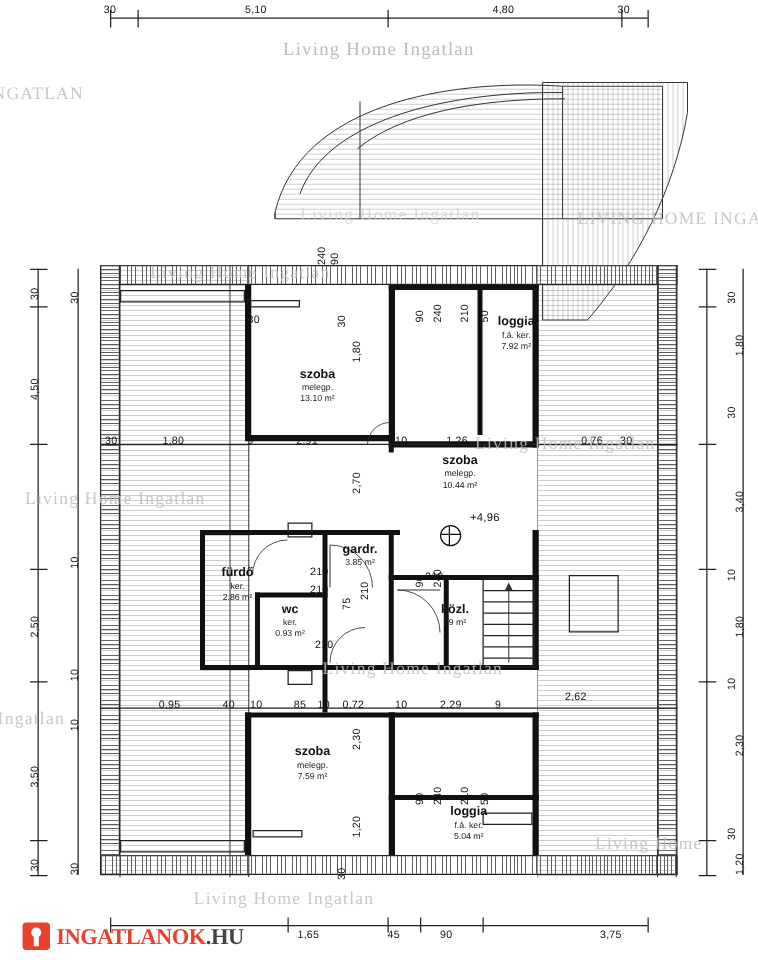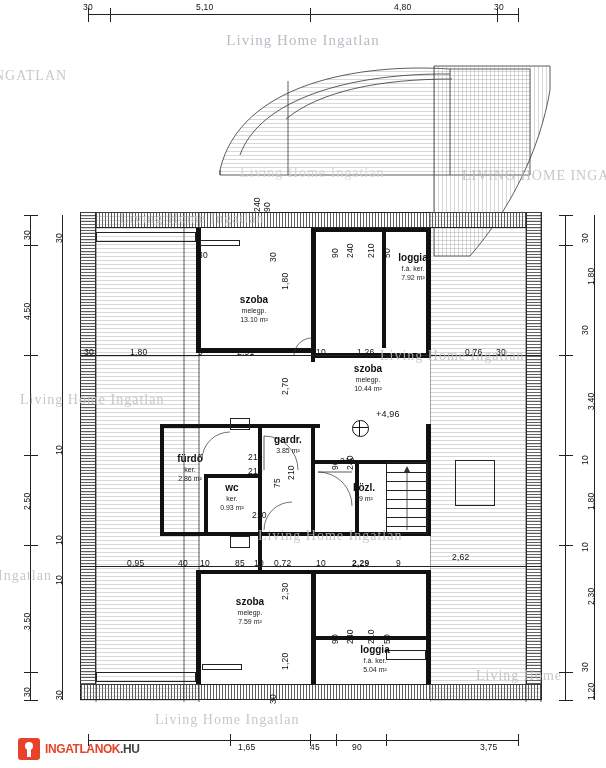--- a/index.html
+++ b/index.html
@@ -74,21 +74,21 @@
   #logo .mark{
     width:22px;height:22px;background:#e8432a;border-radius:3px;position:relative;
   }
   #logo .mark:after{
     content:"";position:absolute;left:7px;top:4px;width:8px;height:8px;border-radius:50%;
     background:#fff;
   }
   #logo .mark:before{
     content:"";position:absolute;left:9px;top:11px;width:4px;height:8px;background:#fff;
   }
-  #logo .txt{font-size:12px;font-weight:bold;color:#e8432a;font-family:Liberation Sans, sans-serif;letter-spacing:-0.4px;}
+  #logo .txt{font-size:18px;font-weight:bold;color:#e8432a;font-family:Liberation Serif, serif;letter-spacing:-0.4px;}
   #logo .txt .hu{color:#444;font-weight:bold;}
 
   
   #caption{
     position:absolute;top:32px;left:0;width:606px;text-align:center;
     font-family:"Liberation Serif", serif;font-size:15px;color:#b7bdc4;letter-spacing:1px;
   }
 
   
   .stair{position:absolute;border:1px solid #222;box-sizing:border-box;}
@@ -350,21 +350,21 @@
   <div class="dim v" style="left:280px;top:600px;">2,30</div>
   <div class="dim v" style="left:280px;top:670px;">1,20</div>
 
   <div class="dim" style="left:127px;top:558px;">0,95</div>
   <div class="dim" style="left:178px;top:558px;">40</div>
   <div class="dim" style="left:200px;top:558px;">10</div>
   <div class="dim" style="left:235px;top:558px;">85</div>
   <div class="dim" style="left:254px;top:558px;">10</div>
   <div class="dim" style="left:274px;top:558px;">0,72</div>
   <div class="dim" style="left:316px;top:558px;">10</div>
-  <div class="dim" style="left:352px;top:558px;font-weight:bold;">2,29</div>
+  <div class="dim" style="left:352px;top:558px;">2,29</div>
   <div class="dim" style="left:396px;top:558px;">9</div>
   <div class="dim" style="left:452px;top:552px;">2,62</div>
   <div class="dimline" style="left:80px;top:566px;width:462px;"></div>
 
   <div class="dim" style="left:198px;top:250px;">30</div>
   <div class="dim v" style="left:262px;top:212px;">90</div>
   <div class="dim v" style="left:252px;top:212px;">240</div>
   <div class="dim v" style="left:330px;top:258px;">90</div>
   <div class="dim v" style="left:345px;top:258px;">240</div>
   <div class="dim v" style="left:366px;top:258px;">210</div>

